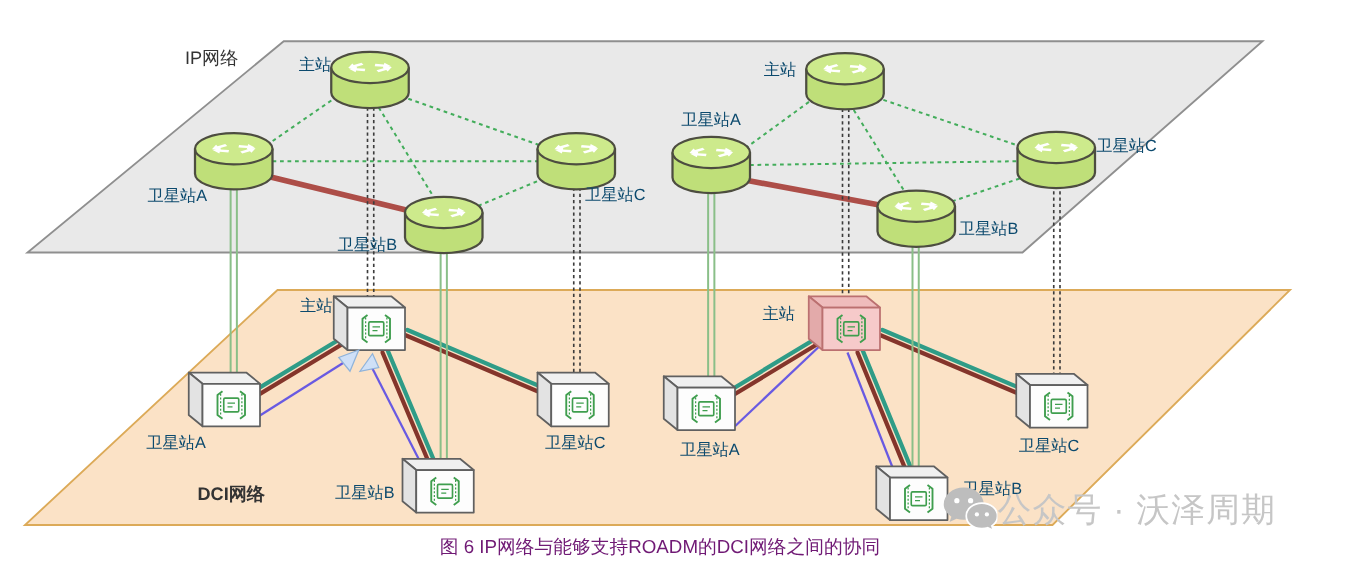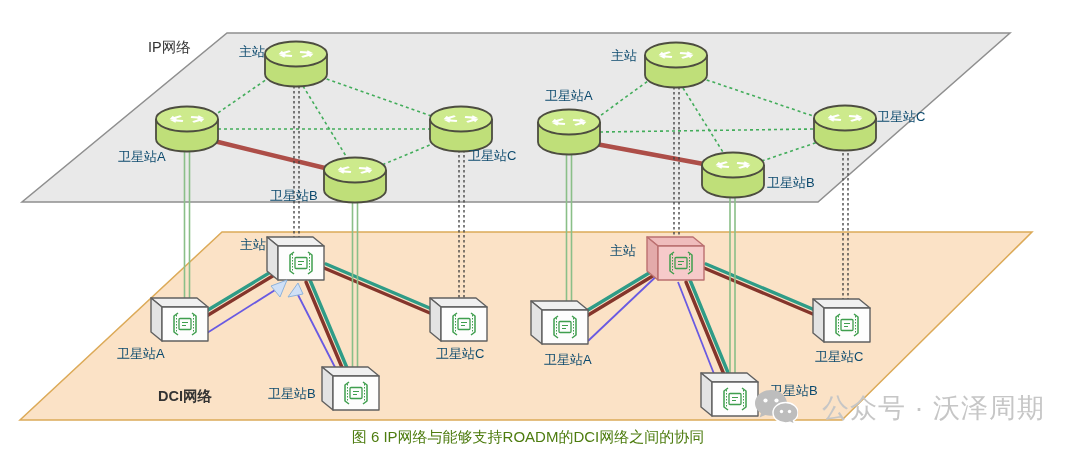--- a/index.html
+++ b/index.html
@@ -8,24 +8,24 @@
     font-family:"Liberation Sans","DejaVu Sans",sans-serif;
     padding-left:44px;
   }
   .stage svg.diagram{position:absolute;left:0;top:0;}
   .lbl{
     position:absolute;font-size:13px;color:#0c4a6e;white-space:nowrap;line-height:1.1;
   }
   .lbl.plane{font-size:14.5px;color:#333;}
   .caption{
     position:absolute;top:428px;left:528px;transform:translateX(-50%);
-    font-size:15px;color:#4d7c0f;white-space:nowrap;
+    font-size:15px;color:#701a75;white-space:nowrap;
   }
   .watermark{
-    position:absolute;left:752px;top:388px;display:flex;align-items:center;gap:24px;
+    position:absolute;left:752px;top:388px;display:flex;align-items:center;gap:0;
     color:#c6c6c6;
   }
   .watermark .wm-text{
     font-size:27px;letter-spacing:1px;white-space:nowrap;color:#c6c6c6;
   }
 </style>
 </head>
 <body>
 
 <div class="stage">

